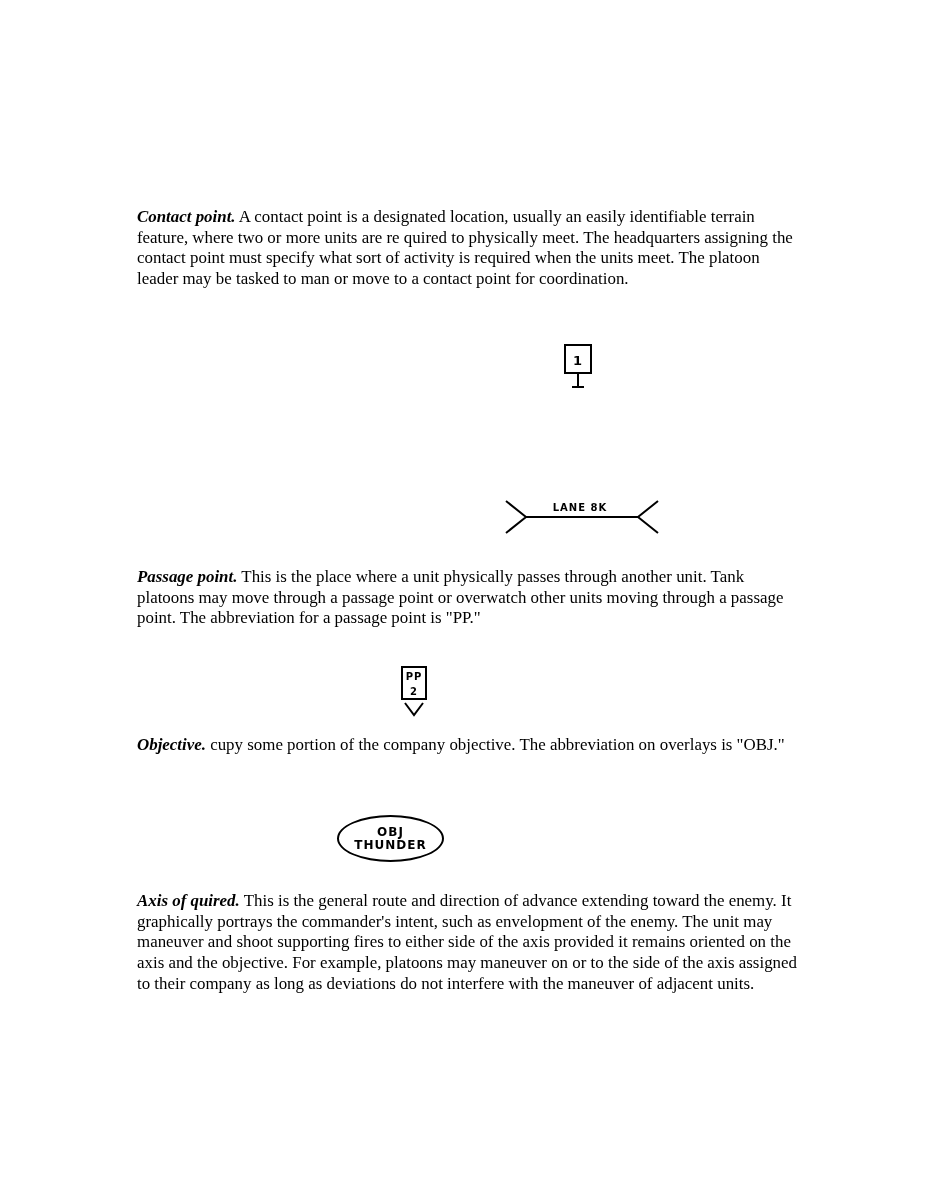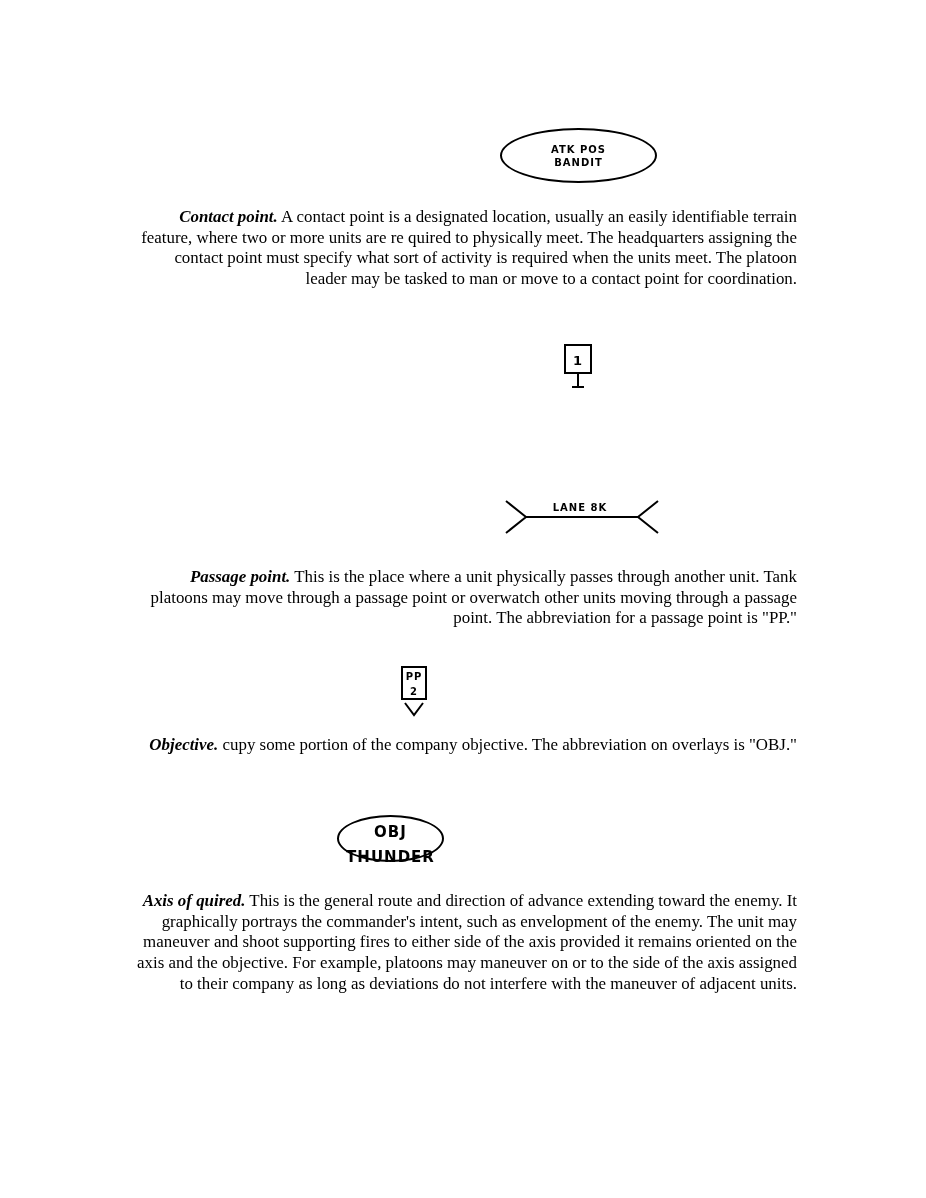--- a/index.html
+++ b/index.html
@@ -12,21 +12,21 @@
     color: #000000;
     font-family: "Liberation Serif", serif;
     overflow: hidden;
   }
   .para {
     position: absolute;
     left: 137px;
     width: 660px;
     font-size: 16.9px;
     line-height: 20.7px;
-    text-align: right;
+    text-align: left;
   }
   .lead { font-weight: bold; font-style: italic; }
   .ellipse {
     position: absolute;
     border: 2px solid #000000;
     border-radius: 50%;
     display: flex;
     flex-direction: column;
     align-items: center;
     justify-content: center;
@@ -34,39 +34,35 @@
     background: #ffffff;
   }
   .sym-line {
     font-family: "DejaVu Sans", sans-serif;
     font-weight: bold;
     font-size: 10px;
     letter-spacing: 1px;
     line-height: 13px;
     white-space: nowrap;
   }
-  .obj .sym-line { font-size: 15px; margin-top: 12px; }
+  .obj .sym-line { font-size: 12px; }
   svg.sym { position: absolute; overflow: visible; }
   .shape { stroke: #000000; stroke-width: 2; fill: none; }
   .svg-label {
     font-family: "DejaVu Sans", sans-serif;
     font-weight: bold;
     fill: #000000;
     letter-spacing: 1px;
   }
 </style>
 </head>
 <body>
 
 <div class="page">
 
-  <div class="ellipse" style="left:500px; top:128px; width:157px; height:55px;">
-    <div class="sym-line">ATK POS</div>
-    <div class="sym-line">BANDIT</div>
-  </div>
 
   <p class="para" style="top:207px;">
     <span class="lead">Contact point.</span>
     <span>A contact point is a designated location, usually an easily identifiable terrain feature, where two or more units are re quired to physically meet. The headquarters assigning the contact point must specify what sort of activity is required when the units meet. The platoon leader may be tasked to man or move to a contact point for coordination.</span>
   </p>
 
   <svg class="sym" style="left:560px; top:343px;" width="36" height="50">
     <rect class="shape" x="5" y="2" width="26" height="28"></rect>
     <text class="svg-label" x="18" y="22" font-size="13" text-anchor="middle">1</text>
     <line class="shape" x1="18" y1="30" x2="18" y2="44"></line>

